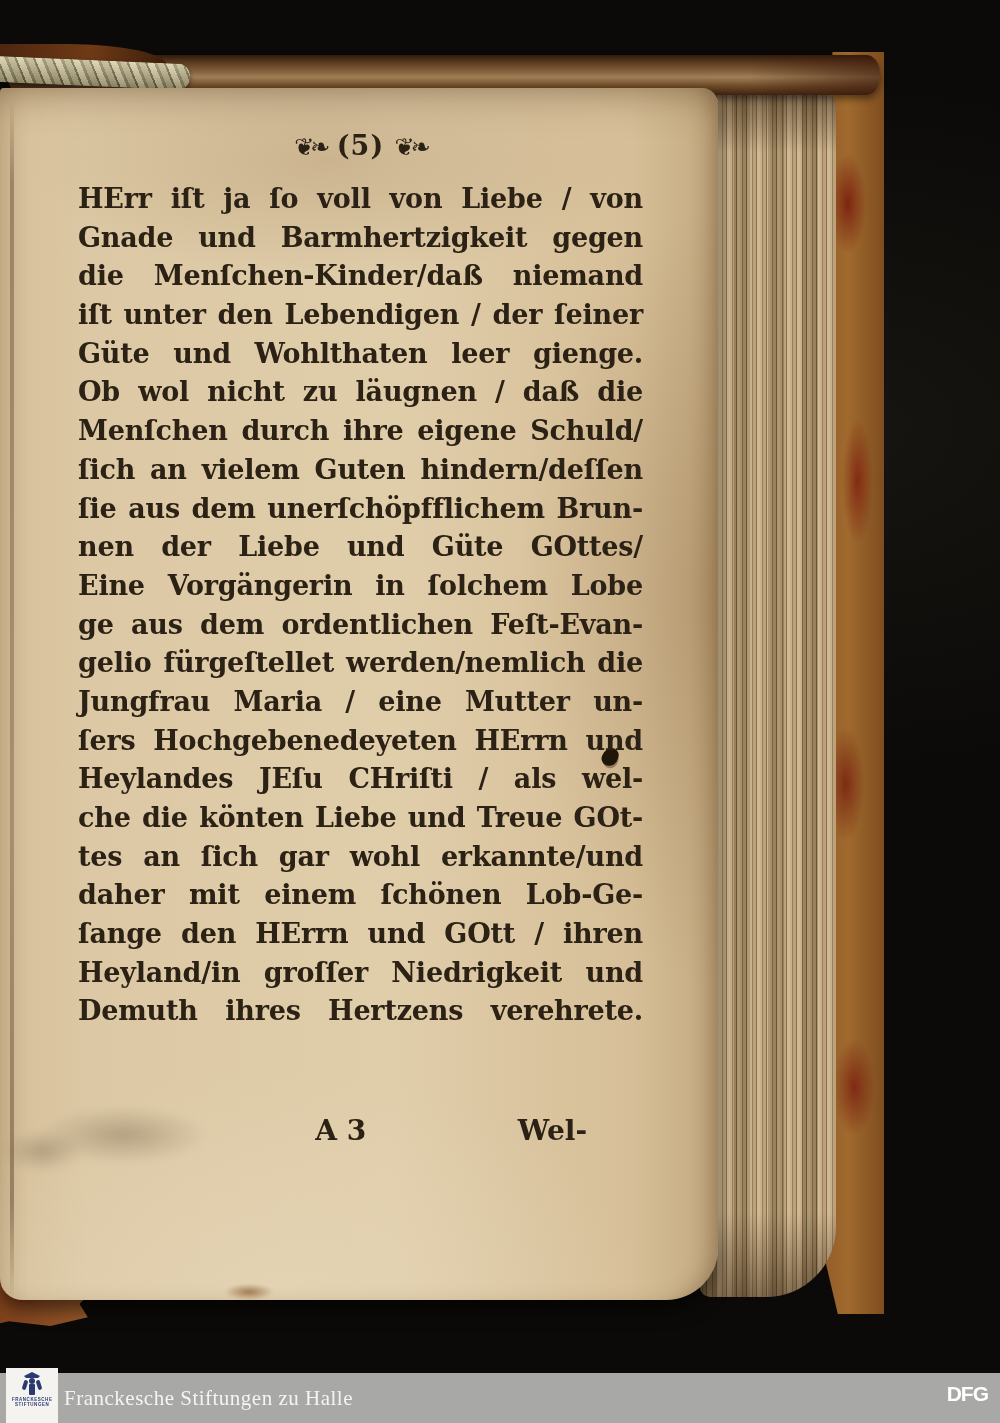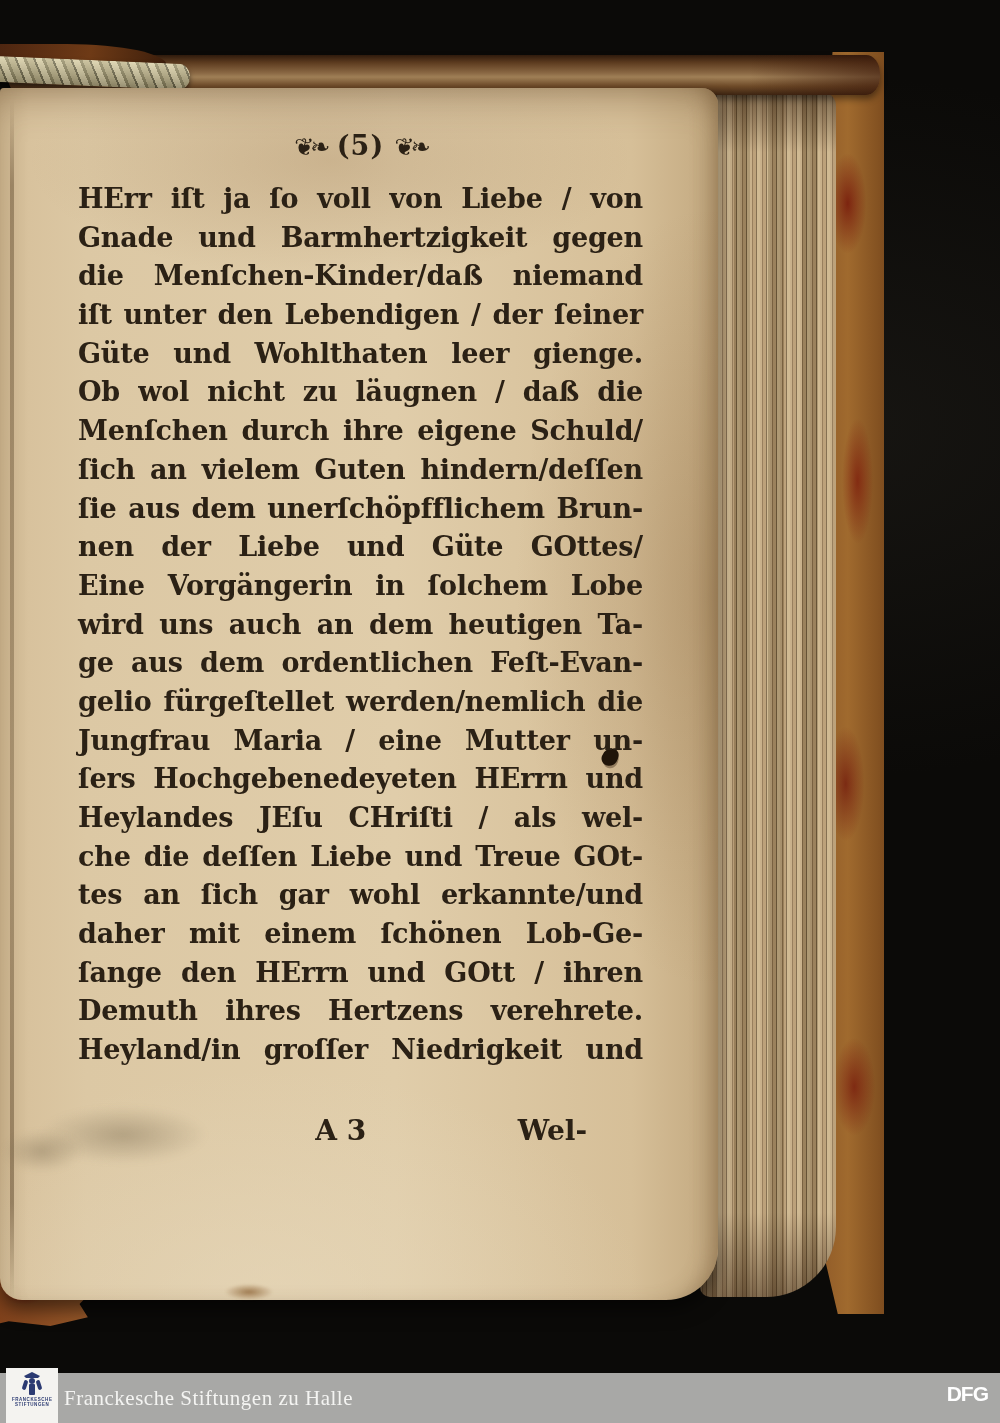--- a/index.html
+++ b/index.html
@@ -172,32 +172,31 @@
         <div class="line">Gnade und Barmhertzigkeit gegen</div>
         <div class="line">die Menſchen-Kinder/daß niemand</div>
         <div class="line">iſt unter den Lebendigen / der ſeiner</div>
         <div class="line">Güte und Wohlthaten leer gienge.</div>
         <div class="line">Ob wol nicht zu läugnen / daß die</div>
         <div class="line">Menſchen durch ihre eigene Schuld/</div>
         <div class="line">ſich an vielem Guten hindern/deſſen</div>
         <div class="line">ſie aus dem unerſchöpfflichem Brun-</div>
         <div class="line">nen der Liebe und Güte GOttes/</div>
         <div class="line">Eine Vorgängerin in ſolchem Lobe</div>
-        <div class="line">wird uns auch an dem heutigen Ta-</div>
         <div class="line">ge aus dem ordentlichen Feſt-Evan-</div>
         <div class="line">gelio fürgeſtellet werden/nemlich die</div>
         <div class="line">Jungfrau Maria / eine Mutter un-</div>
         <div class="line">ſers Hochgebenedeyeten HErrn und</div>
         <div class="line">Heylandes JEſu CHriſti / als wel-</div>
-        <div class="line">che die deſſen Liebe und Treue GOt-</div>
+        <div class="line">che die könten Liebe und Treue GOt-</div>
         <div class="line">tes an ſich gar wohl erkannte/und</div>
         <div class="line">daher mit einem ſchönen Lob-Ge-</div>
         <div class="line">ſange den HErrn und GOtt / ihren</div>
+        <div class="line">Heyland/in groſſer Niedrigkeit und</div>
         <div class="line">Demuth ihres Hertzens verehrete.</div>
-        <div class="line">Heyland/in groſſer Niedrigkeit und</div>
       </div>
 
       <div class="signature-row">
         <span class="sig-spacer-a"></span>
         <span>A 3</span>
         <span class="sig-spacer-b"></span>
         <span class="catchword">Wel-</span>
       </div>
     </div>
   </div>

